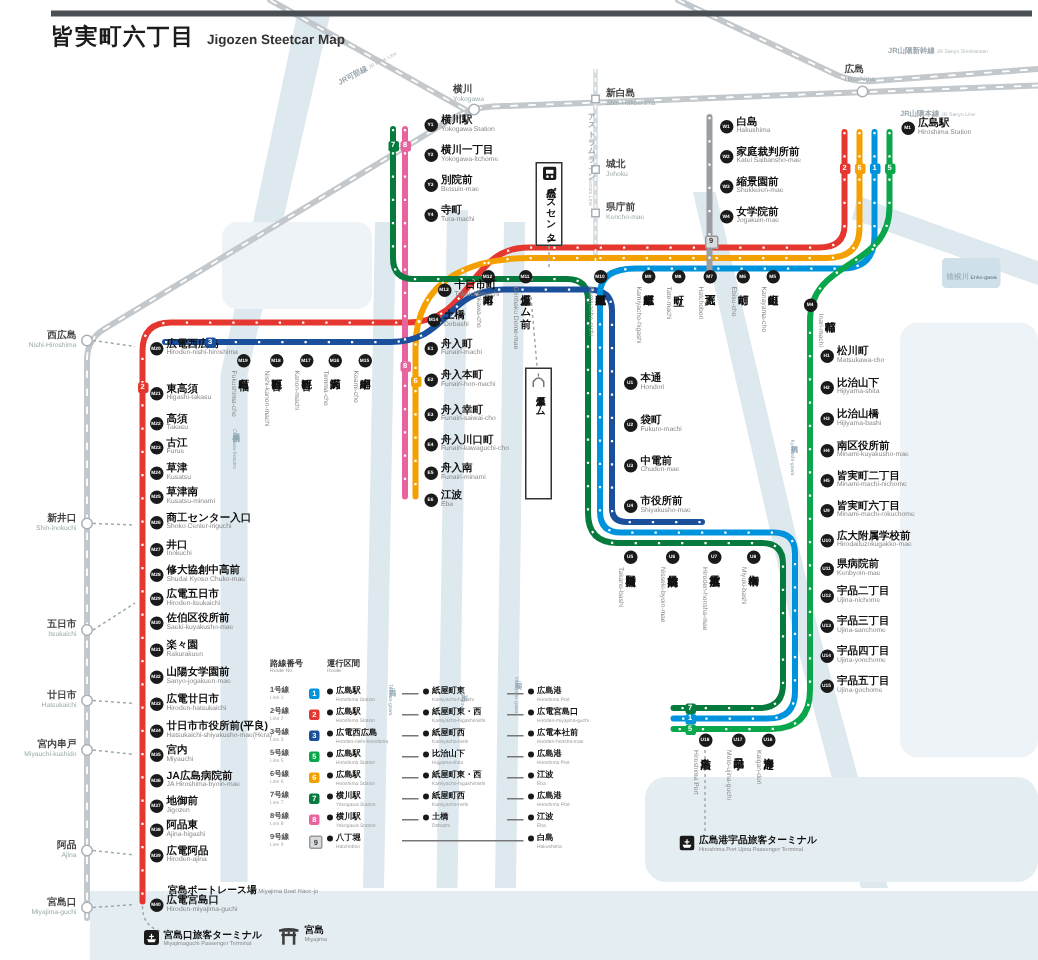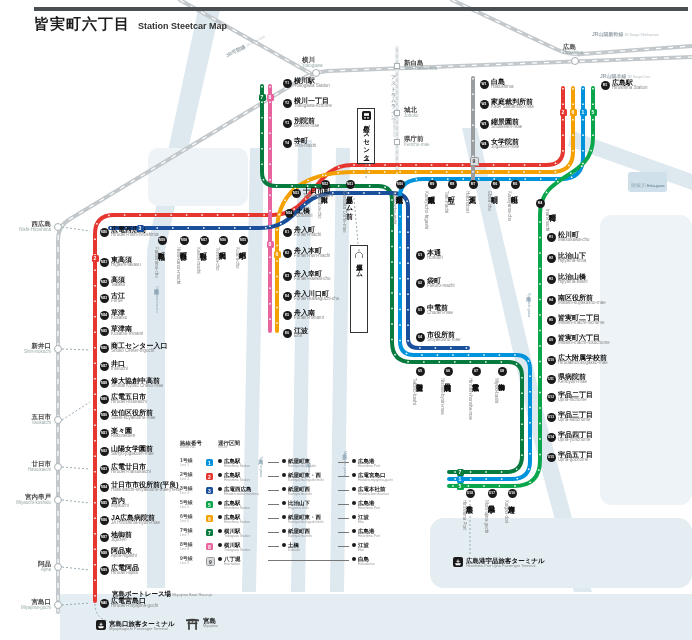--- a/index.html
+++ b/index.html
@@ -127,21 +127,21 @@
       <path class="tick" d="M473,78 L473,182"></path>
       <path class="jrt" d="M58,612 L58,240 Q58,226 70,219 L300,80 Q313,72 328,71 L692,57"></path>
       <path class="jrt" d="M310,73 L180,0"></path>
       <path class="jrt" d="M452,0 L558,50 Q570,55 582,54 L692,46"></path>
       <path class="ast" d="M397,46 L397,174"></path>
     </svg>
 
   <div id="titlebar"></div>
   <div id="titles">
     <span id="title-ja">皆実町六丁目</span>
-    <span id="title-en">Station Steetcar Map</span>
+    <span id="title-en">Jigozen Steetcar Map</span>
   </div>
 
   <div id="legend">
       <div class="lg-h" style="left: 2px; top: 0px;">
         <span class="m-ja">路線番号</span>
         <span class="m-en">Route No.</span>
       </div>
       <div class="lg-h" style="left: 40px; top: 0px;">
         <span class="m-ja">運行区間</span>
         <span class="m-en">Route</span>

